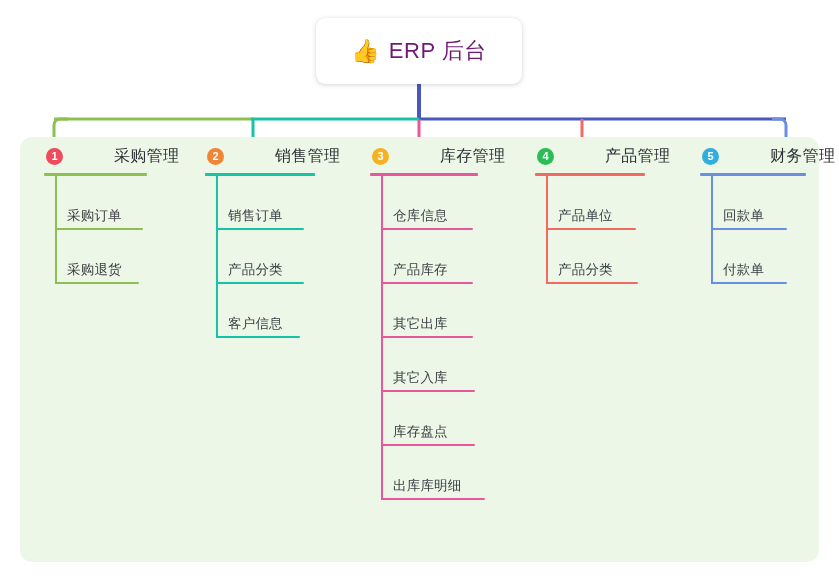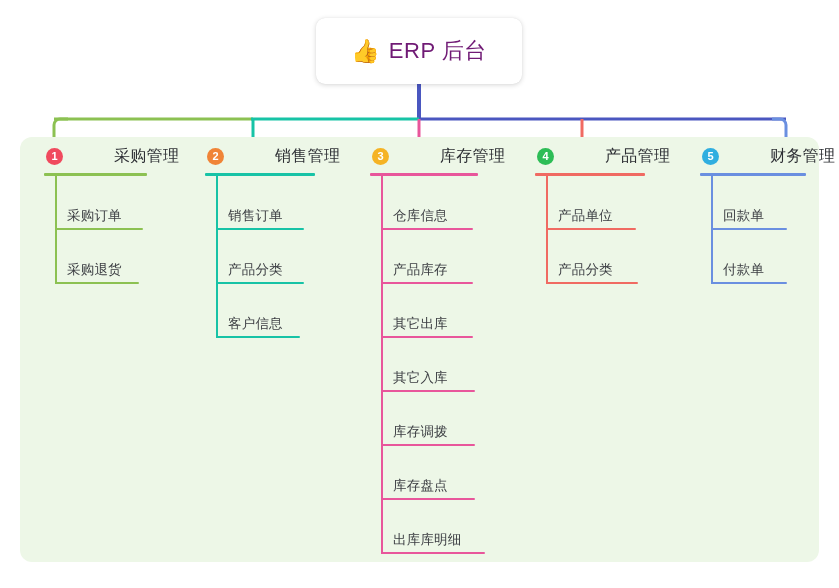--- a/index.html
+++ b/index.html
@@ -218,24 +218,20 @@
         </div>
         <div class="leaf">
           <span class="leaf-label">其它出库</span>
           <div class="leaf-rule" style="background: rgb(232, 86, 155); width: 92px;"></div>
         </div>
         <div class="leaf">
           <span class="leaf-label">其它入库</span>
           <div class="leaf-rule" style="background: rgb(232, 86, 155); width: 94px;"></div>
         </div>
         <div class="leaf">
-          <span class="leaf-label">库存调拨</span>
-          <div class="leaf-rule" style="background: rgb(232, 86, 155); width: 94px;"></div>
-        </div>
-        <div class="leaf">
           <span class="leaf-label">库存盘点</span>
           <div class="leaf-rule" style="background: rgb(232, 86, 155); width: 94px;"></div>
         </div>
         <div class="leaf">
           <span class="leaf-label">出库库明细</span>
           <div class="leaf-rule" style="background: rgb(232, 86, 155); width: 104px;"></div>
         </div>
       </div>
     </div>
     <div class="column" style="left: 535px;">

